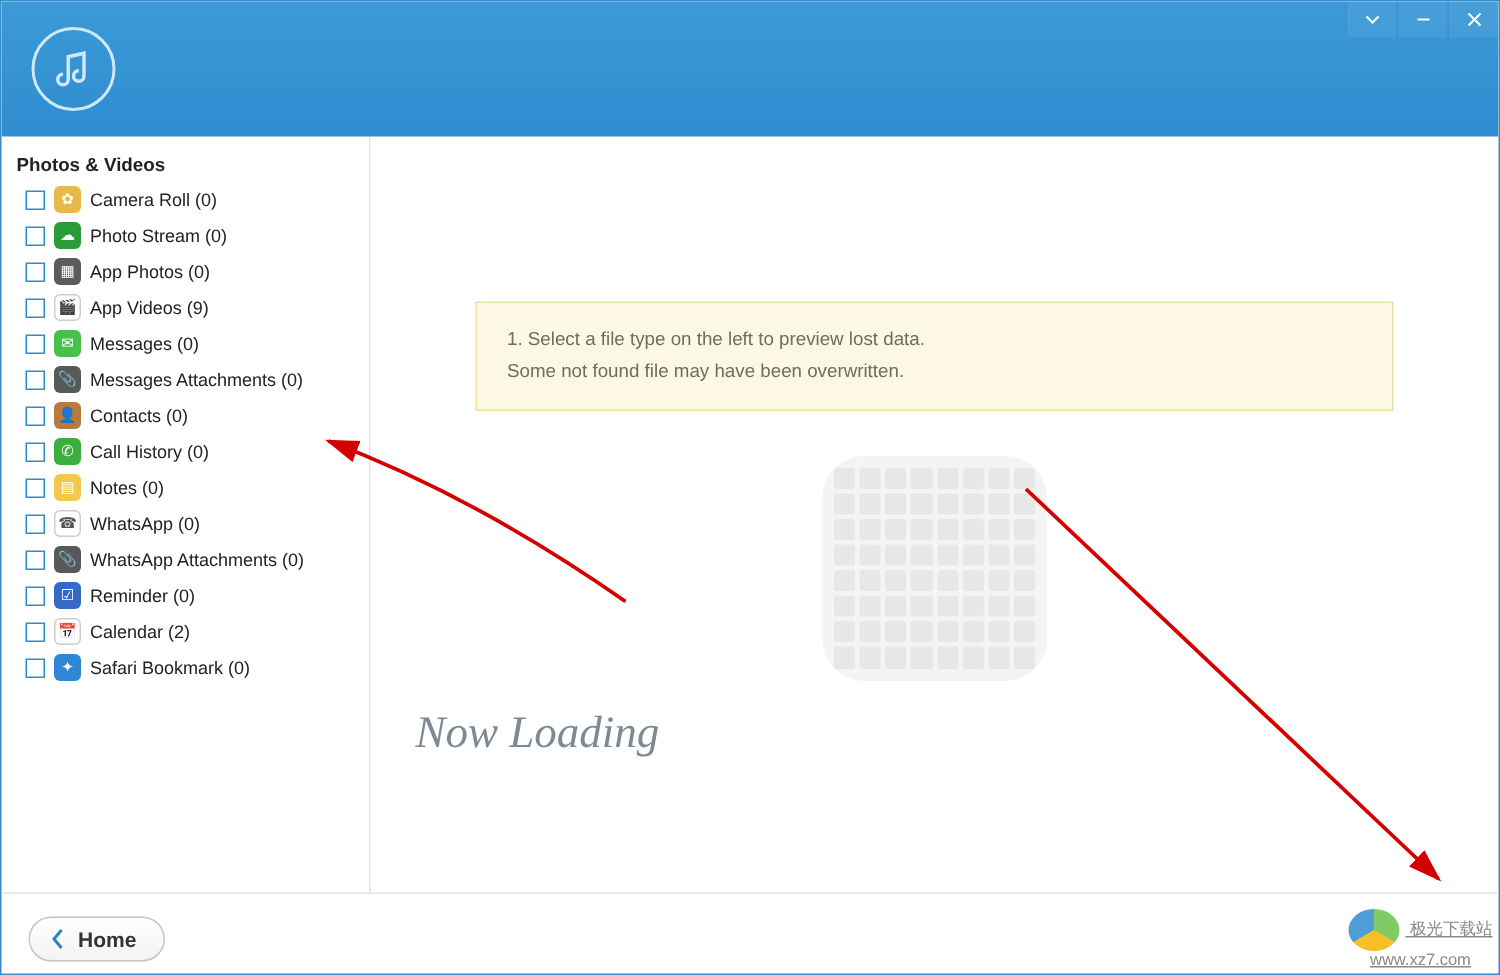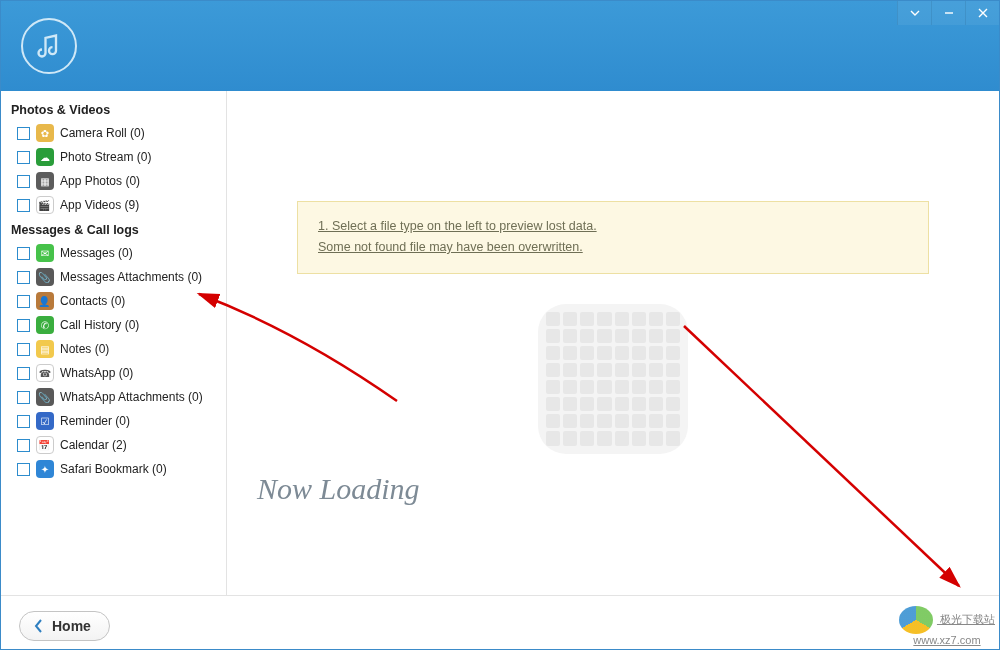--- a/index.html
+++ b/index.html
@@ -6,29 +6,29 @@
 body { width: 1000px; height: 650px; background: #fff; border: 1px solid #3b8bc9; overflow: hidden; position: relative; }
 
 .titlebar { height: 90px; background: linear-gradient(#3c9ad8, #2f8ccf); display: flex; align-items: center; padding: 0 20px; position: relative; }
 .logo { width: 56px; height: 56px; border: 2px solid #cfe8f7; border-radius: 50%; display: flex; align-items: center; justify-content: center; }
 .logo svg { width: 28px; height: 28px; }
 .win-controls { position: absolute; top: 0; right: 0; display: flex; }
 .win-btn { width: 34px; height: 24px; background: rgba(255,255,255,0.06); display: flex; align-items: center; justify-content: center; cursor: pointer; border-left: 1px solid rgba(0,0,0,0.08); }
 .win-btn svg { width: 10px; height: 10px; }
 
 .main { display: flex; height: 504px; }
-.sidebar { width: 226px; border-right: 1px solid #e3e3e3; overflow-y: auto; padding: 6px 0 0 0; font-size: 12px; color: #222; }
+.sidebar { width: 246px; border-right: 1px solid #e3e3e3; overflow-y: auto; padding: 6px 0 0 0; font-size: 12px; color: #222; }
 .section-title { font-weight: bold; padding: 6px 10px 4px 10px; font-size: 12.5px; }
 .item { display: flex; align-items: center; padding: 3px 0 3px 16px; cursor: pointer; }
 .chk { width: 13px; height: 13px; border: 1px solid #2d8ccd; background: #fff; margin-right: 6px; flex-shrink: 0; }
 .icon { width: 18px; height: 18px; border-radius: 4px; margin-right: 6px; flex-shrink: 0; display:flex; align-items:center; justify-content:center; font-size:10px; color:#fff; }
 .item-label { white-space: nowrap; }
 
 .content { flex: 1; position: relative; padding: 30px; }
-.infobox { margin: 80px 40px 0 40px; background: #fdf8e3; border: 1px solid #ede0a3; padding: 14px 20px; font-size: 12.5px; color: #6f6f55; line-height: 1.7; text-decoration: underline; }
+.infobox { margin: 80px 40px 0 40px; background: #fdf8e3; border: 1px solid #ede0a3; padding: 14px 20px; font-size: 12.5px; color: #6f6f55; line-height: 1.7; }
 .loading { margin-top: 30px; }
 .loading-grid { width: 150px; height: 150px; margin: 0 auto 18px auto; border-radius: 28px; background: #f4f4f4; display: grid; grid-template-columns: repeat(8,1fr); grid-template-rows: repeat(8,1fr); gap: 3px; padding: 8px; }
 .loading-grid div { background: #e7e7e7; border-radius: 2px; }
 .loading-text { font-family: "Comic Sans MS", cursive; font-size: 30px; color: #7d8a95; font-style: italic; }
 
 .footer { height: 60px; border-top: 1px solid #e3e3e3; display: flex; align-items: center; padding: 0 18px; }
 .home-btn { display: flex; align-items: center; gap: 8px; border: 1px solid #c4c4c4; border-radius: 18px; padding: 6px 18px 6px 14px; background: linear-gradient(#fff,#f3f3f3); cursor: pointer; font-size: 14px; color: #333; font-weight: 600; }
 .home-btn svg { width: 10px; height: 14px; }
 
 .arrow { position: absolute; pointer-events: none; }
@@ -81,21 +81,20 @@
       <div class="item">
         <span class="chk"></span>
         <span class="icon" style="background: rgb(92, 92, 92);">▦</span>
         <span class="item-label">App Photos (0)</span>
       </div>
       <div class="item">
         <span class="chk"></span>
         <span class="icon" style="background: rgb(255, 255, 255); border: 1px solid rgb(204, 204, 204); color: rgb(85, 85, 85);">🎬</span>
         <span class="item-label">App Videos (9)</span>
       </div>
-      <div class="section-title">Messages &amp; Call logs</div>
       <div class="item">
         <span class="chk"></span>
         <span class="icon" style="background: rgb(70, 194, 74);">✉</span>
         <span class="item-label">Messages (0)</span>
       </div>
       <div class="item">
         <span class="chk"></span>
         <span class="icon" style="background: rgb(89, 89, 89);">📎</span>
         <span class="item-label">Messages Attachments (0)</span>
       </div>

